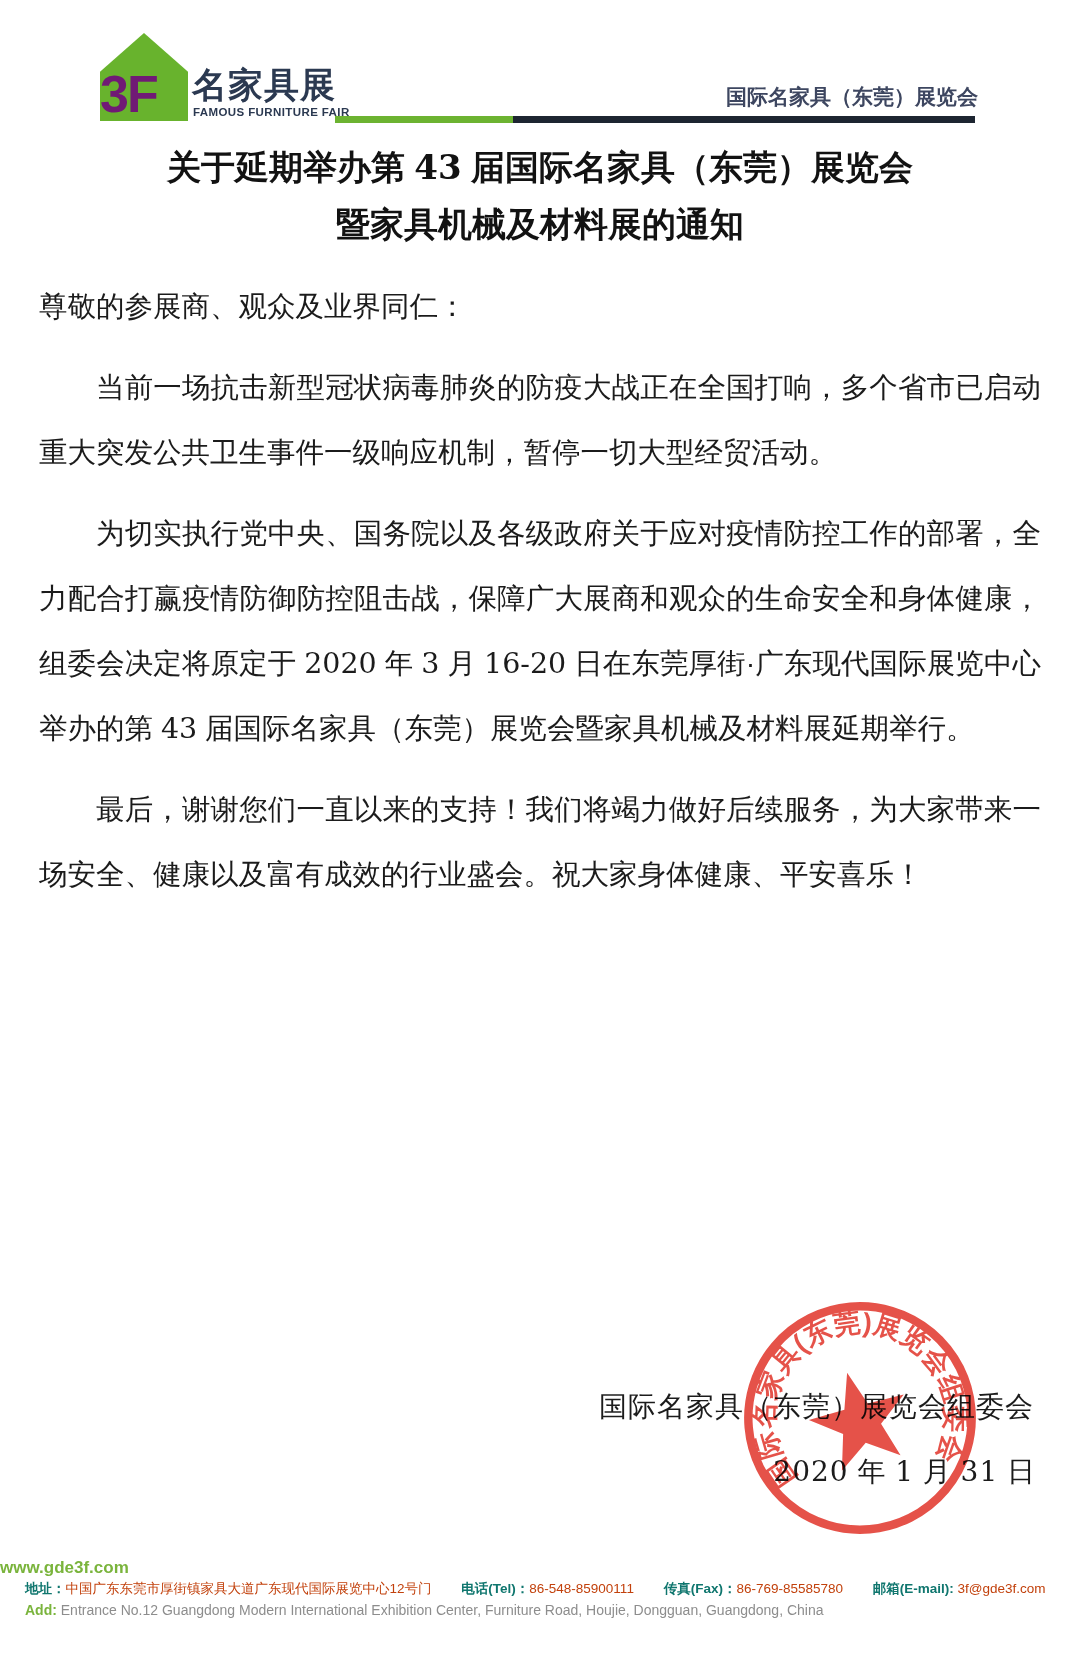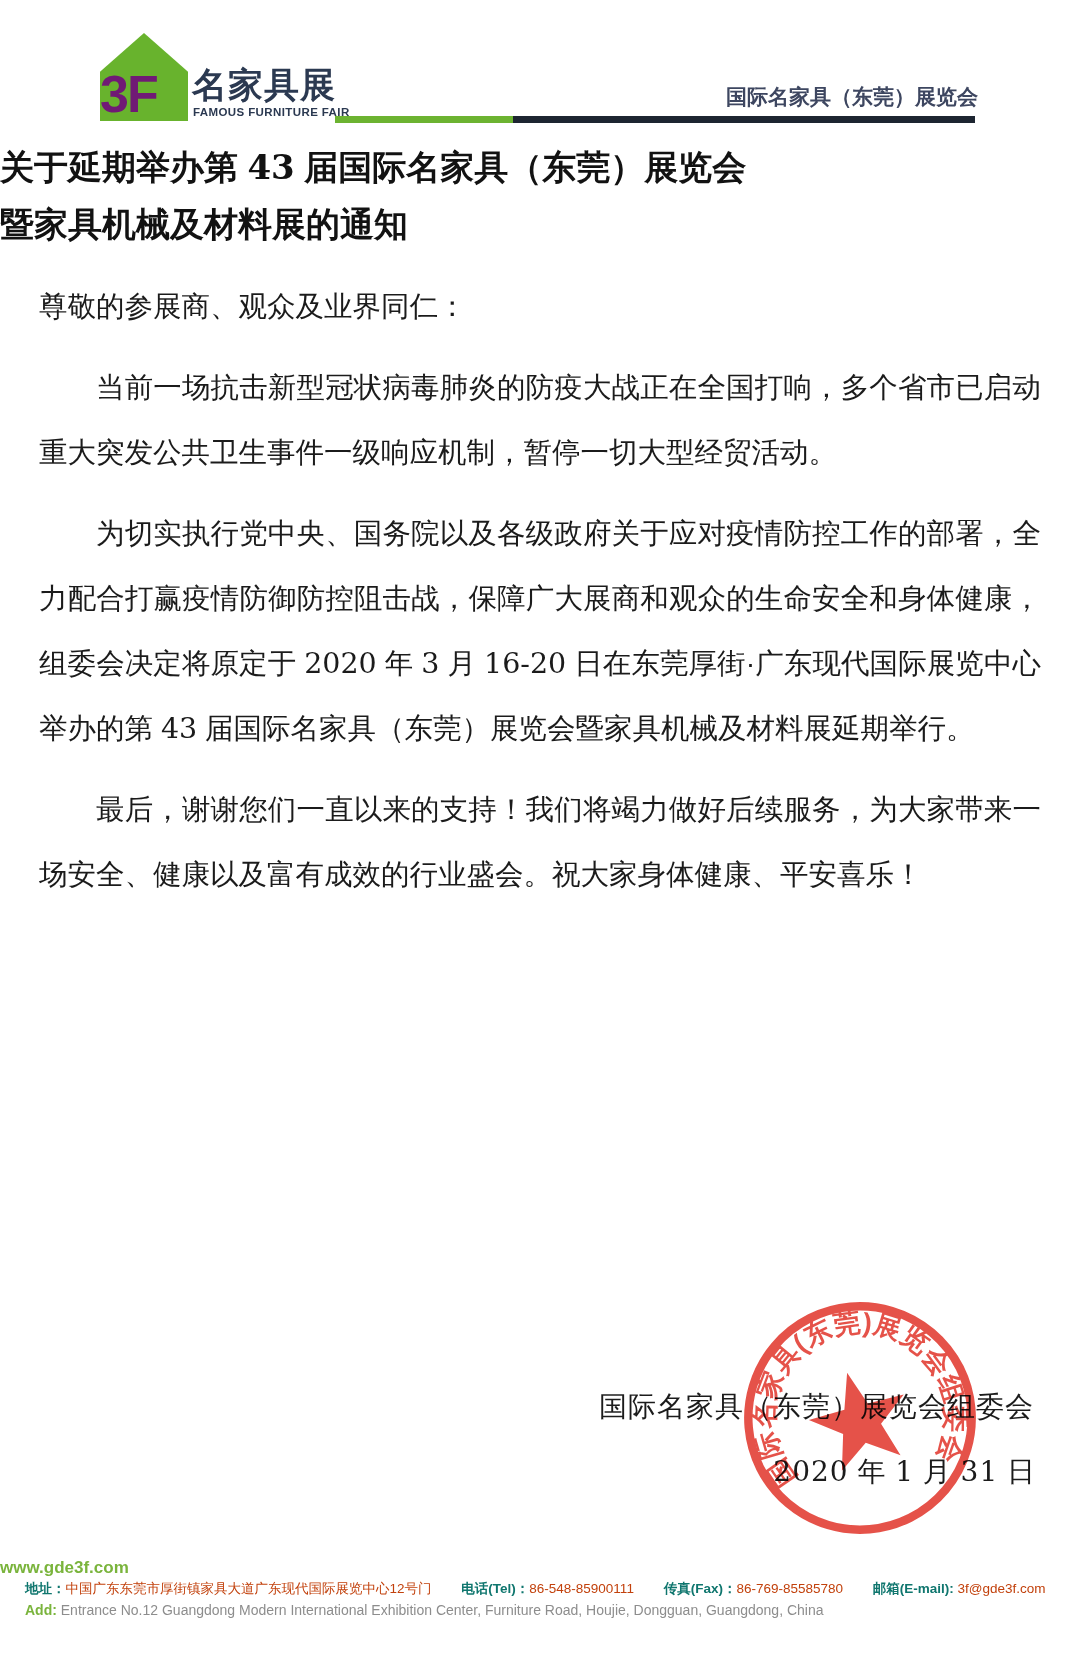--- a/index.html
+++ b/index.html
@@ -48,20 +48,21 @@
     width: 178px; height: 7px; background: #6cb331;
   }
   .bar-dark {
     position: absolute; left: 513px; top: 116px;
     width: 462px; height: 7px; background: #1d2531;
   }
 
   
   .doc-title-1, .doc-title-2 {
     position: absolute; left: 0; width: 100%;
+    text-align: center;
     font-size: 34px; font-weight: bold; color: #121212;
     line-height: 1.1;
   }
   .doc-title-1 { top: 149px; }
   .doc-title-2 { top: 206px; }
 
   
   .body-text {
     position: absolute; left: 23px; top: 258px; width: 1034px;
   }

